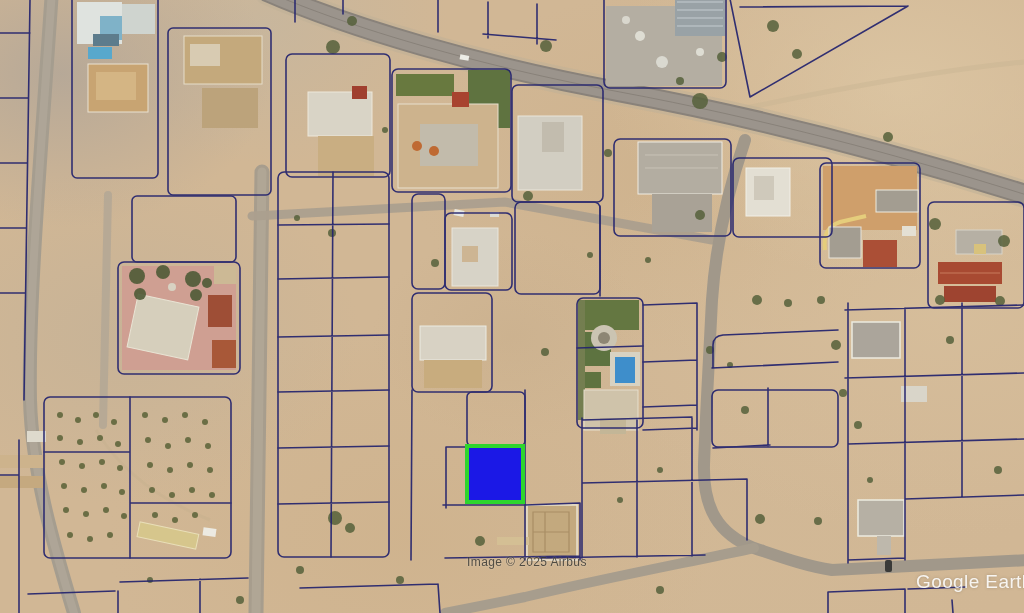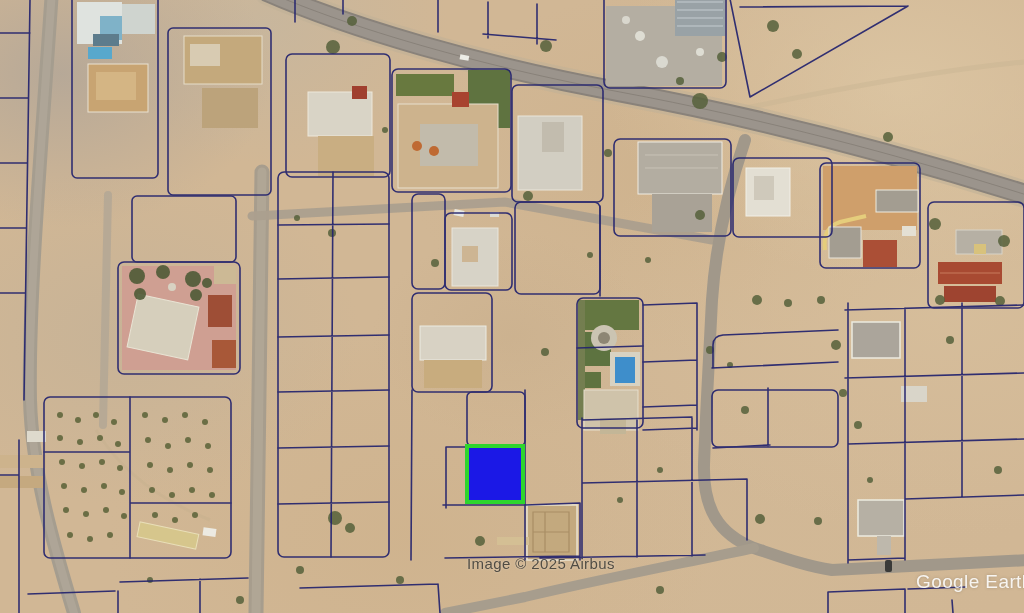--- a/index.html
+++ b/index.html
@@ -13,21 +13,21 @@
       radial-gradient(420px 280px at 88% 14%, rgba(221,199,164,.80), rgba(221,199,164,0) 70%),
       radial-gradient(500px 320px at 92% 50%, rgba(216,192,157,.70), rgba(216,192,157,0) 72%),
       radial-gradient(380px 260px at 66% 28%, rgba(205,176,137,.60), rgba(205,176,137,0) 70%),
       radial-gradient(340px 240px at 12% 55%, rgba(192,176,152,.55), rgba(192,176,152,0) 70%),
       radial-gradient(420px 300px at 40% 88%, rgba(206,177,138,.60), rgba(206,177,138,0) 72%),
       radial-gradient(360px 240px at 75% 88%, rgba(210,185,150,.50), rgba(210,185,150,0) 70%),
       radial-gradient(200px 150px at 50% 55%, rgba(199,173,138,.50), rgba(199,173,138,0) 70%);
   }
   .stage svg{position:absolute;left:0;top:0;}
   .credit{
-    position:absolute;left:467px;top:555px;font-size:15px;letter-spacing:.4px;
+    position:absolute;left:467px;top:555px;font-size:12px;letter-spacing:.4px;
     color:#3a3a36;opacity:.85;text-shadow:0 0 2px rgba(255,255,255,.45);
     white-space:nowrap;
   }
   .brand{
     position:absolute;left:916px;top:571px;font-size:19px;letter-spacing:.4px;
     color:rgba(255,255,255,.88);white-space:nowrap;
     text-shadow:0 0 3px rgba(90,80,60,.35);
   }
 </style>
 </head>

